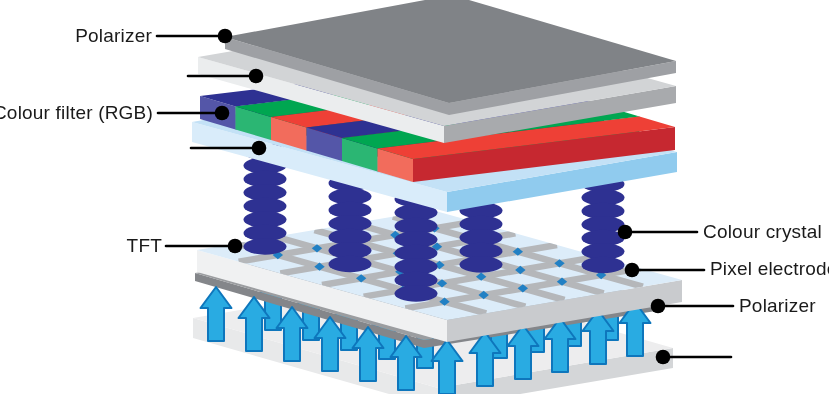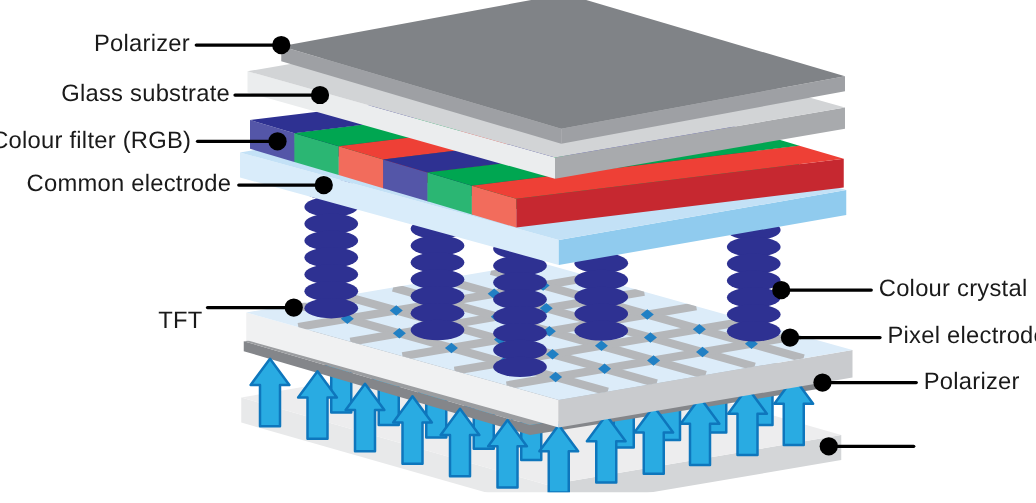--- a/index.html
+++ b/index.html
@@ -189,20 +189,18 @@
         <circle cx="259" cy="148" r="7.3" fill="#000000"></circle>
         <circle cx="235" cy="246" r="7.3" fill="#000000"></circle>
         <circle cx="625" cy="232" r="7.3" fill="#000000"></circle>
         <circle cx="632" cy="270" r="7.3" fill="#000000"></circle>
         <circle cx="658" cy="306" r="7.3" fill="#000000"></circle>
         <circle cx="663" cy="357" r="7.3" fill="#000000"></circle>
       </g>
     </svg>
 
   <div class="lbl" style="top:25px;right:677px">Polarizer</div>
-  <div class="lbl" style="top:65px;right:645px">Glass substrate</div>
   <div class="lbl" style="top:102px;right:676px">Colour filter (RGB)</div>
-  <div class="lbl" style="top:137px;right:644px">Common electrode</div>
-  <div class="lbl" style="top:246px;right:667px">TFT</div>
+  <div class="lbl" style="top:235px;right:667px">TFT</div>
   <div class="lbl" style="top:221px;left:703px">Colour crystal</div>
   <div class="lbl" style="top:258px;left:710px">Pixel electrode</div>
   <div class="lbl" style="top:295px;left:739px">Polarizer</div>
 </div>
 
 </body></html>

